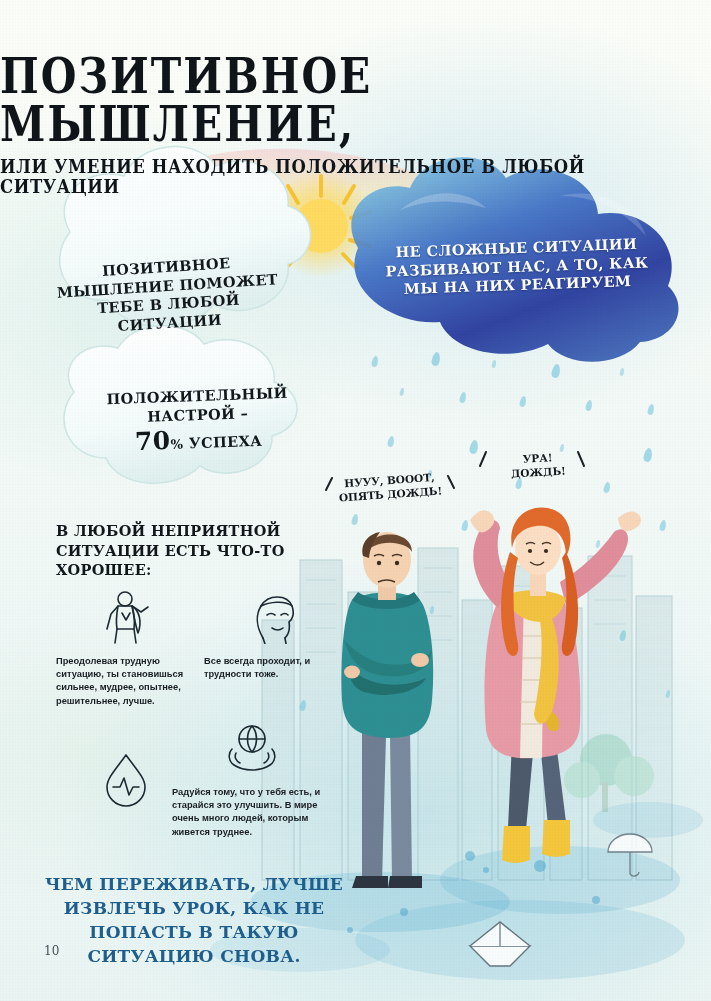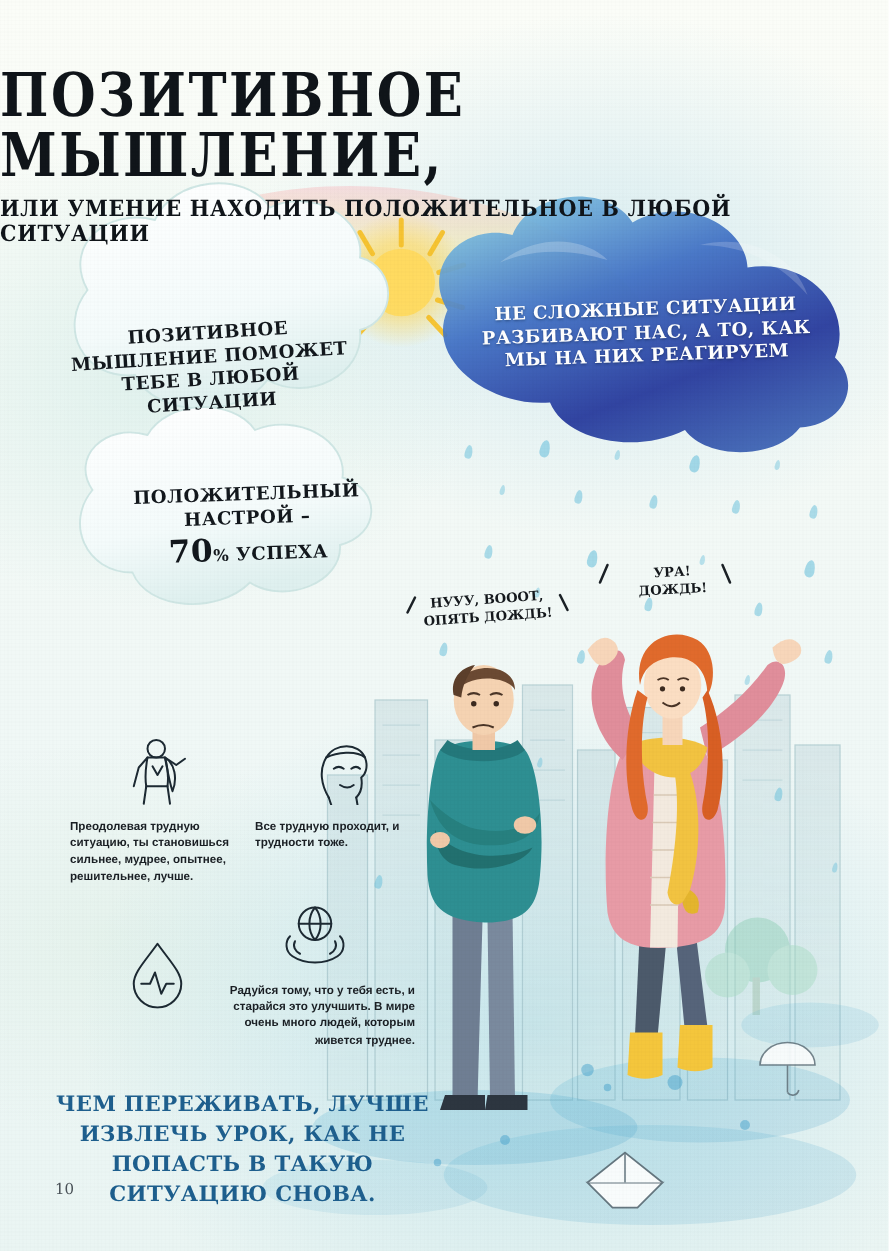--- a/index.html
+++ b/index.html
@@ -116,21 +116,21 @@
   .benefit .benefit-text {
     font-family: Liberation Sans, sans-serif;
     font-weight: bold;
     font-size: 9.3px;
     line-height: 1.42;
     color: #1a1f24;
   }
   #benefit-1 { left: 56px; top: 585px; }
   #benefit-2 { left: 204px; top: 585px; }
   #benefit-3 { left: 56px; top: 748px; }
-  #benefit-4 { left: 172px; top: 716px; width: 160px; text-align: right; }
+  #benefit-4 { left: 172px; top: 716px; width: 160px; }
   #benefit-4 .benefit-text { font-size: 9.3px; }
 
   #footer-note {
     position: absolute;
     left: 44px; top: 872px; width: 300px;
     text-align: center;
     font-family: "DejaVu Serif", serif;
     font-weight: bold;
     font-size: 17px;
     line-height: 1.42;
@@ -462,20 +462,21 @@
   <div class="cloud-text" id="cloud-white-1-text">ПОЗИТИВНОЕ МЫШЛЕНИЕ ПОМОЖЕТ ТЕБЕ В ЛЮБОЙ СИТУАЦИИ</div>
 
   <div class="cloud-text" id="cloud-dark-text">НЕ СЛОЖНЫЕ СИТУАЦИИ РАЗБИВАЮТ НАС, А ТО, КАК МЫ НА НИХ РЕАГИРУЕМ</div>
 
   <div class="cloud-text" id="cloud-white-2-text">
     <span>ПОЛОЖИТЕЛЬНЫЙ НАСТРОЙ –</span><br>
     <span class="pct-num">70</span><span class="pct-sign">%</span>
     <span>УСПЕХА</span>
   </div>
 
+  <div id="list-heading">В ЛЮБОЙ НЕПРИЯТНОЙ СИТУАЦИИ ЕСТЬ ЧТО-ТО ХОРОШЕЕ:</div>
 
   <div class="benefit" id="benefit-1">
     <div class="icon-box">
       <svg width="56" height="58" viewBox="0 0 56 58" fill="none" stroke="#1d2a33" stroke-width="1.6" stroke-linecap="round" stroke-linejoin="round">
         <circle cx="27" cy="12" r="7"></circle>
         <path d="M20 19 L13 27 L9 42"></path>
         <path d="M34 19 L43 25 L50 20"></path>
         <path d="M20 19 C 18 30, 18 36, 19 42 L36 42 C 37 34, 36 26, 34 19 Z"></path>
         <path d="M19 42 L17 56 M36 42 L38 56"></path>
         <path d="M34 19 C 42 24, 44 36, 40 46 C 38 40, 36 30, 34 19 Z"></path>
@@ -489,21 +490,21 @@
     <div class="icon-box">
       <svg width="58" height="56" viewBox="0 0 58 56" fill="none" stroke="#1d2a33" stroke-width="1.6" stroke-linecap="round" stroke-linejoin="round">
         <path d="M18 50 C 12 40, 10 28, 16 18 C 23 6, 42 6, 47 18 C 50 26, 47 32, 44 34 C 45 40, 44 46, 40 50"></path>
         <path d="M16 18 C 24 14, 40 12, 47 18"></path>
         <path d="M22 27 q4 -3 8 0"></path>
         <path d="M36 27 q4 -3 7 0"></path>
         <path d="M27 40 q6 4 11 0"></path>
         <path d="M18 50 L20 56 M40 50 L41 56"></path>
       </svg>
     </div>
-    <div class="benefit-text">Все трудную проходит, и трудности тоже.</div>
+    <div class="benefit-text">Все всегда проходит, и трудности тоже.</div>
   </div>
 
   <div class="benefit" id="benefit-3">
     <div class="icon-box">
       <svg width="54" height="56" viewBox="0 0 54 56" fill="none" stroke="#1d2a33" stroke-width="1.6" stroke-linecap="round" stroke-linejoin="round">
         <path d="M27 4 C 17 18, 8 27, 8 36 a19 19 0 0 0 38 0 C 46 27, 37 18, 27 4 Z"></path>
         <path d="M14 36 h7 l4 -9 l5 17 l4 -8 h6"></path>
       </svg>
     </div>
   </div>

